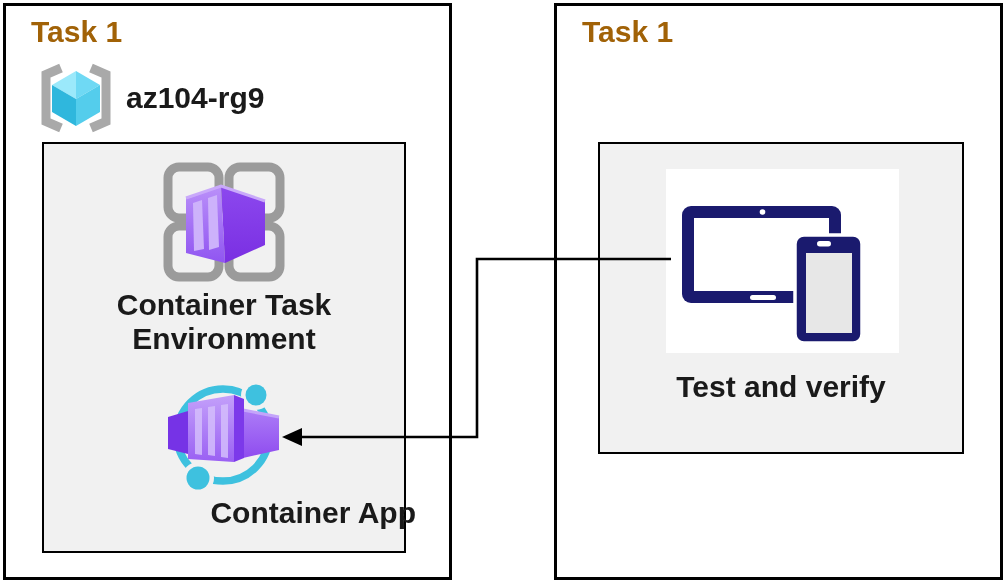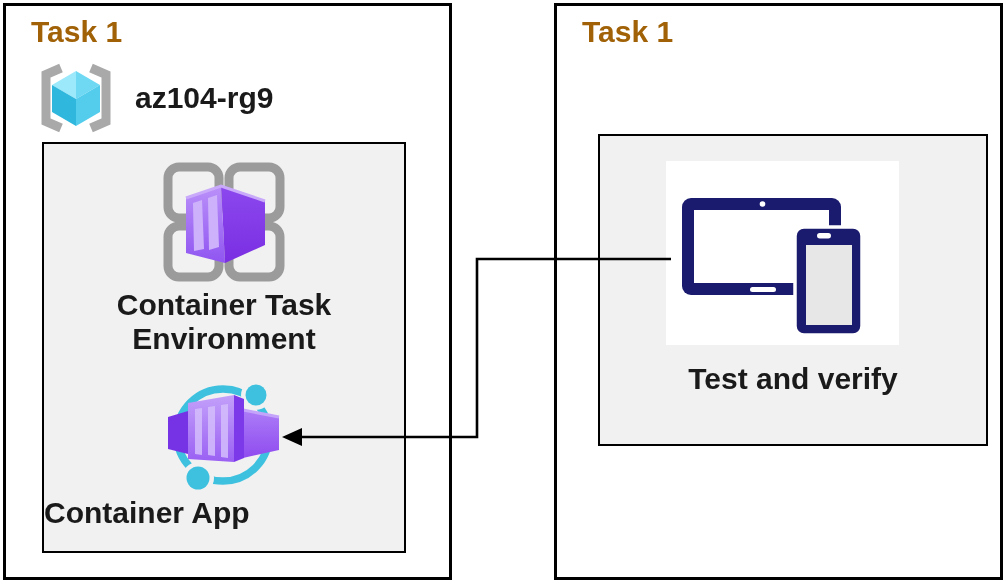--- a/index.html
+++ b/index.html
@@ -11,31 +11,31 @@
     position:absolute;top:3px;width:443px;height:571px;
     background:#ffffff;border:3px solid #000000;
   }
   .task-box.t1{left:3px;}
   .task-box.t2{left:554px;}
   .task-title{
     position:absolute;top:9px;left:25px;
     font-size:30px;font-weight:bold;color:#a16207;letter-spacing:0px;
   }
   .rg-row{position:absolute;left:29px;top:55px;display:flex;align-items:center;}
-  .rg-label{margin-left:18px;font-size:30px;font-weight:bold;color:#1a1a1a;}
+  .rg-label{margin-left:9px;font-size:30px;font-weight:bold;color:#1a1a1a;}
   .panel{
     position:absolute;background:#F1F1F1;border:2.5px solid #000000;
   }
   .panel.p1{left:36px;top:136px;width:360px;height:407px;}
-  .panel.p2{left:41px;top:128px;width:362px;height:308px;padding-left:24px;}
+  .panel.p2{left:41px;top:136px;width:362px;height:308px;}
   .icon-env{position:absolute;left:118px;top:17px;}
   .env-label{position:absolute;left:0;top:144px;width:100%;text-align:center;
     font-size:30px;font-weight:bold;color:#1a1a1a;line-height:34px;}
   .icon-app{position:absolute;left:120px;top:239px;}
-  .app-label{position:absolute;left:0;top:352px;width:100%;text-align:left;
+  .app-label{position:absolute;left:12px;top:352px;width:100%;text-align:right;
     font-size:30px;font-weight:bold;color:#1a1a1a;}
   .white-card{position:absolute;left:66px;top:25px;width:233px;height:184px;background:#ffffff;}
   .test-label{position:absolute;left:0;top:226px;width:100%;text-align:center;
     font-size:30px;font-weight:bold;color:#1a1a1a;}
   .connector{position:absolute;left:0;top:0;pointer-events:none;}
 </style>
 </head>
 <body>
 
 <div class="canvas">

